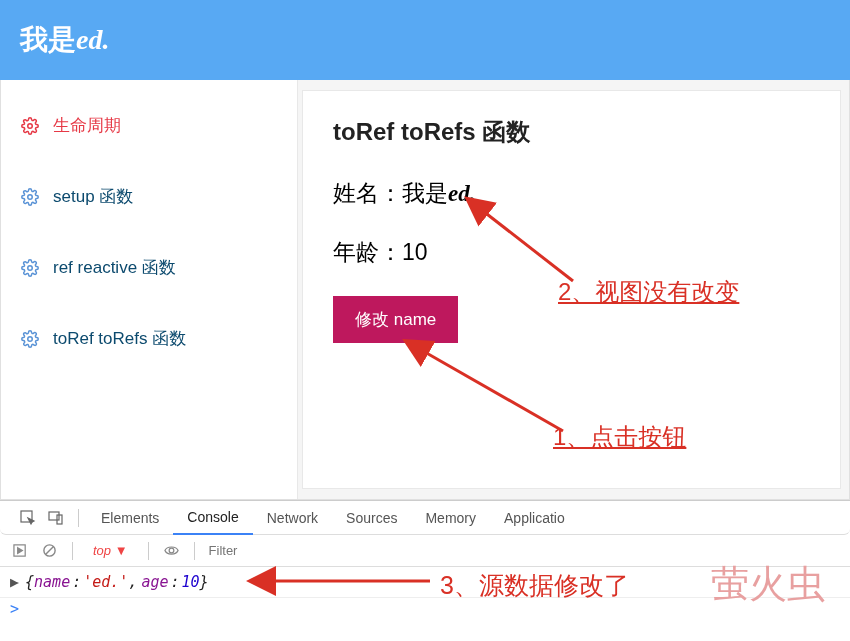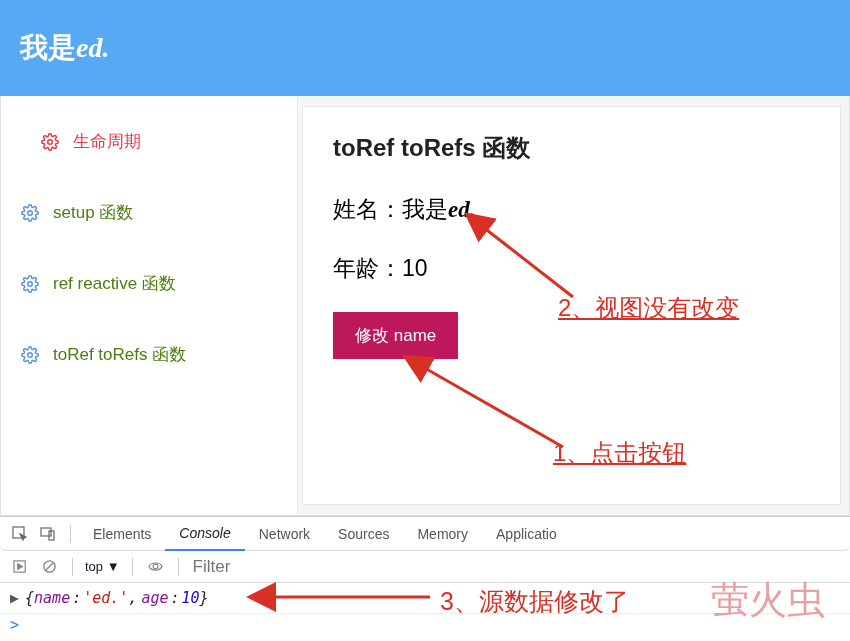--- a/index.html
+++ b/index.html
@@ -1,53 +1,53 @@
 <!DOCTYPE html>
 <html><head>
 <meta charset="utf-8">
 <style>
 * { margin: 0; padding: 0; box-sizing: border-box; }
 body { font-family: "Microsoft YaHei", Arial, sans-serif; width: 850px; height: 641px; overflow: hidden; background: #fff; position: relative; }
 
-.header { background: #58a9f3; height: 96px; display: flex; align-items: center; padding: 0 20px; }
+.header { background: #58a9f3; height: 80px; display: flex; align-items: center; padding: 0 20px; }
 .header-title { color: #fff; font-size: 28px; font-weight: bold; }
 .header-title .normal { font-family: "Microsoft YaHei", sans-serif; }
 .header-title .italic { font-style: italic; font-family: Georgia, serif; font-weight: bold; }
 
 .body-area { display: flex; height: 420px; background: #f5f5f5; border: 1px solid #e0e0e0; border-top: none; }
 .sidebar { width: 297px; background: #fff; border-right: 1px solid #e8e8e8; padding: 10px 0; }
 .sidebar-item { display: flex; align-items: center; padding: 24px 20px; cursor: pointer; font-size: 17px; }
-.sidebar-item.active { color: #e63946; margin-left: 20px; }
-.sidebar-item.inactive { color: #4d7c0f; }
+.sidebar-item.active { color: #e63946; }
+.sidebar-item.inactive { color: #0c4a6e; }
 .gear-icon { width: 18px; height: 18px; margin-right: 14px; }
 .gear-icon svg { width: 100%; height: 100%; }
 
 .content { flex: 1; background: #fff; margin: 10px 8px 10px 4px; padding: 25px 30px; position: relative; border: 1px solid #e8e8e8; }
 .content h2 { font-size: 24px; font-weight: bold; color: #222; margin-bottom: 30px; }
 .content-row { font-size: 23px; color: #000000; margin-bottom: 28px; }
 .content-row .val-italic { font-style: italic; font-family: Georgia, serif; font-weight: bold; }
 .modify-btn { background: #be185d; color: #fff; border: none; padding: 12px 22px; font-size: 17px; cursor: pointer; }
 
 .annotation { position: absolute; color: #d93025; font-size: 24px; font-weight: 500; white-space: nowrap; text-decoration: underline; }
 .ann-2 { top: 185px; left: 255px; }
 .ann-1 { top: 330px; left: 250px; }
 
 .arrow { position: absolute; pointer-events: none; }
 .arrow svg { overflow: visible; }
 
 .devtools { border-top: 1px solid #ccc; background: #fff; }
-.dt-tabs { display: flex; align-items: center; height: 34px; border-bottom: 1px solid #ddd; padding: 0 6px; font-size: 14px; color: #555; border-radius: 6px; }
+.dt-tabs { display: flex; align-items: center; height: 34px; border-bottom: 1px solid #ddd; padding: 0 14px; font-size: 14px; color: #555; border-radius: 6px; }
 .dt-icon { width: 16px; height: 16px; margin: 0 6px; color: #666; }
 .dt-sep { width: 1px; height: 18px; background: #ccc; margin: 0 8px; }
 .dt-tab { padding: 8px 14px; cursor: pointer; color: #555; }
-.dt-tab.active { color: #222; border-bottom: 2px solid #3b82f6; font-style: italic; }
+.dt-tab.active { color: #222; border-bottom: 2px solid #3b82f6; }
 .dt-toolbar { display: flex; align-items: center; height: 32px; border-bottom: 1px solid #ddd; padding: 0 6px; font-size: 13px; color: #555; }
 .dt-toolbar .tb-icon { width: 15px; height: 15px; margin: 0 7px; color: #888; }
-.dt-toolbar .top-sel { color: #0f172a; margin: 0 4px; }
-.dt-filter { border: none; outline: none; font-size: 17px; color: #888; padding: 2px 6px; flex: 1; }
+.dt-toolbar .top-sel { color: #ef4444; margin: 0 12px; font-style: italic; }
+.dt-filter { border: none; outline: none; font-size: 13px; color: #888; padding: 2px 6px; flex: 1; }
 .dt-sep2 { width: 1px; height: 18px; background: #ccc; margin: 0 8px; }
 
 .dt-console { padding: 6px 10px; font-family: Consolas, monospace; font-size: 15px; position: relative; }
 .con-line { display: flex; align-items: center; font-style: italic; }
 .tri { color: #555; margin-right: 6px; font-style: normal; }
 .brace { color: #222; }
 .key { color: #881391; }
 .str { color: #c41a16; }
 .num { color: #1c00cf; }
 .colon { color: #222; margin: 0 2px; }

